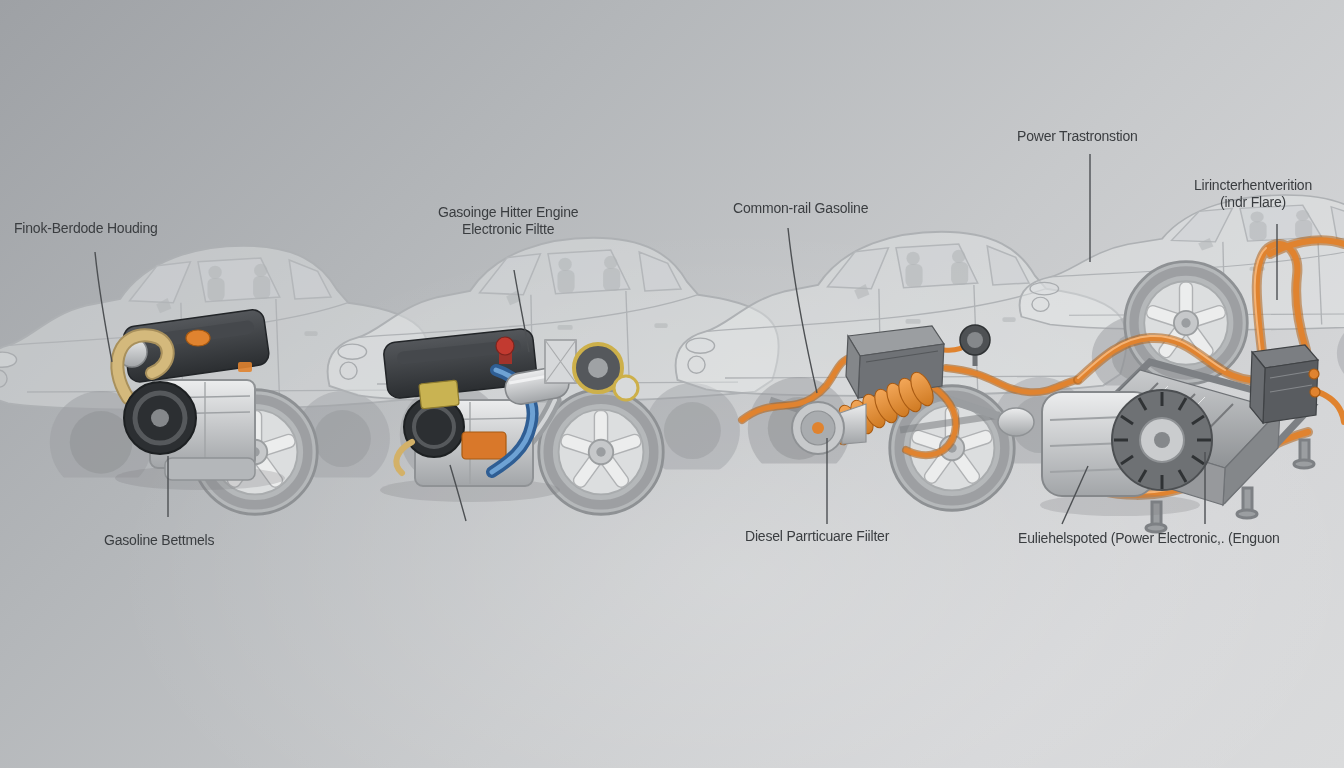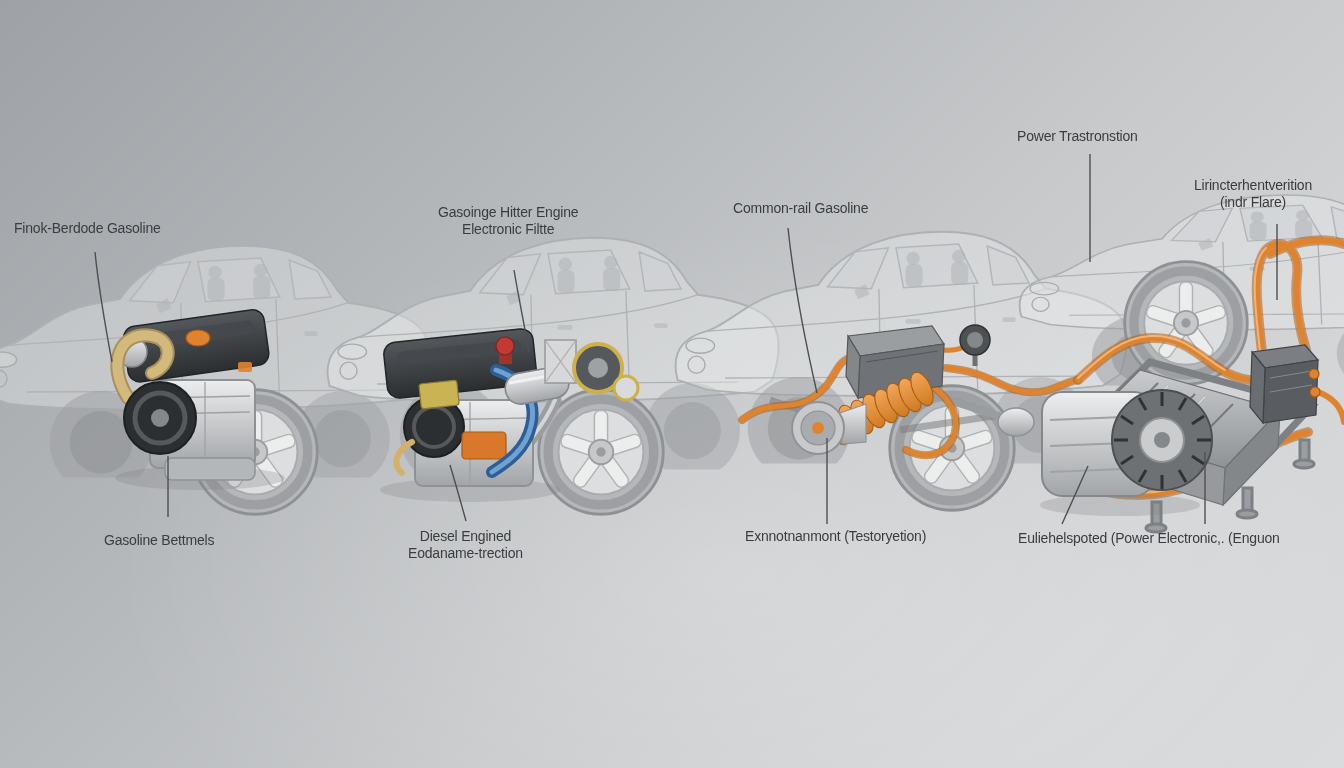--- a/index.html
+++ b/index.html
@@ -324,43 +324,39 @@
     <line x1="1277" y1="224" x2="1277" y2="300"></line>
     <line x1="168" y1="456" x2="168" y2="517"></line>
     <path d="M 450 465 C 456 485 461 503 466 521"></path>
     <line x1="827" y1="438" x2="827" y2="524"></line>
     <path d="M 1088 466 L 1062 524"></path>
     <line x1="1205" y1="452" x2="1205" y2="524"></line>
   </g>
 </svg>
 
 <div class="lbl" style="left:14px;top:220px">
-  <span>Finok-Berdode Gasoline</span>
+  <span>Finok-Berdode Houding</span>
 </div>
 <div class="lbl" style="left:438px;top:204px">
   <span>Gasoinge Hitter Engine</span>
   <span>Electronic Filtte</span>
 </div>
 <div class="lbl" style="left:733px;top:200px">
   <span>Common-rail Gasoline</span>
 </div>
 <div class="lbl" style="left:1017px;top:128px">
   <span>Power Trastronstion</span>
 </div>
 <div class="lbl" style="left:1194px;top:177px">
   <span>Lirincterhentverition</span>
   <span>(indr Flare)</span>
 </div>
 <div class="lbl" style="left:104px;top:532px">
   <span>Gasoline Bettmels</span>
 </div>
-<div class="lbl" style="left:408px;top:528px">
-  <span>Diesel Engined</span>
-  <span>Eodaname-trection</span>
-</div>
 <div class="lbl" style="left:745px;top:528px">
-  <span>Exnnotnanmont (Testoryetion)</span>
+  <span>Diesel Parrticuare Fiilter</span>
 </div>
 <div class="lbl" style="left:1018px;top:530px">
   <span>Euliehelspoted (Power Electronic,. (Enguon</span>
 </div>
 
 </div>
 
 </body></html>

